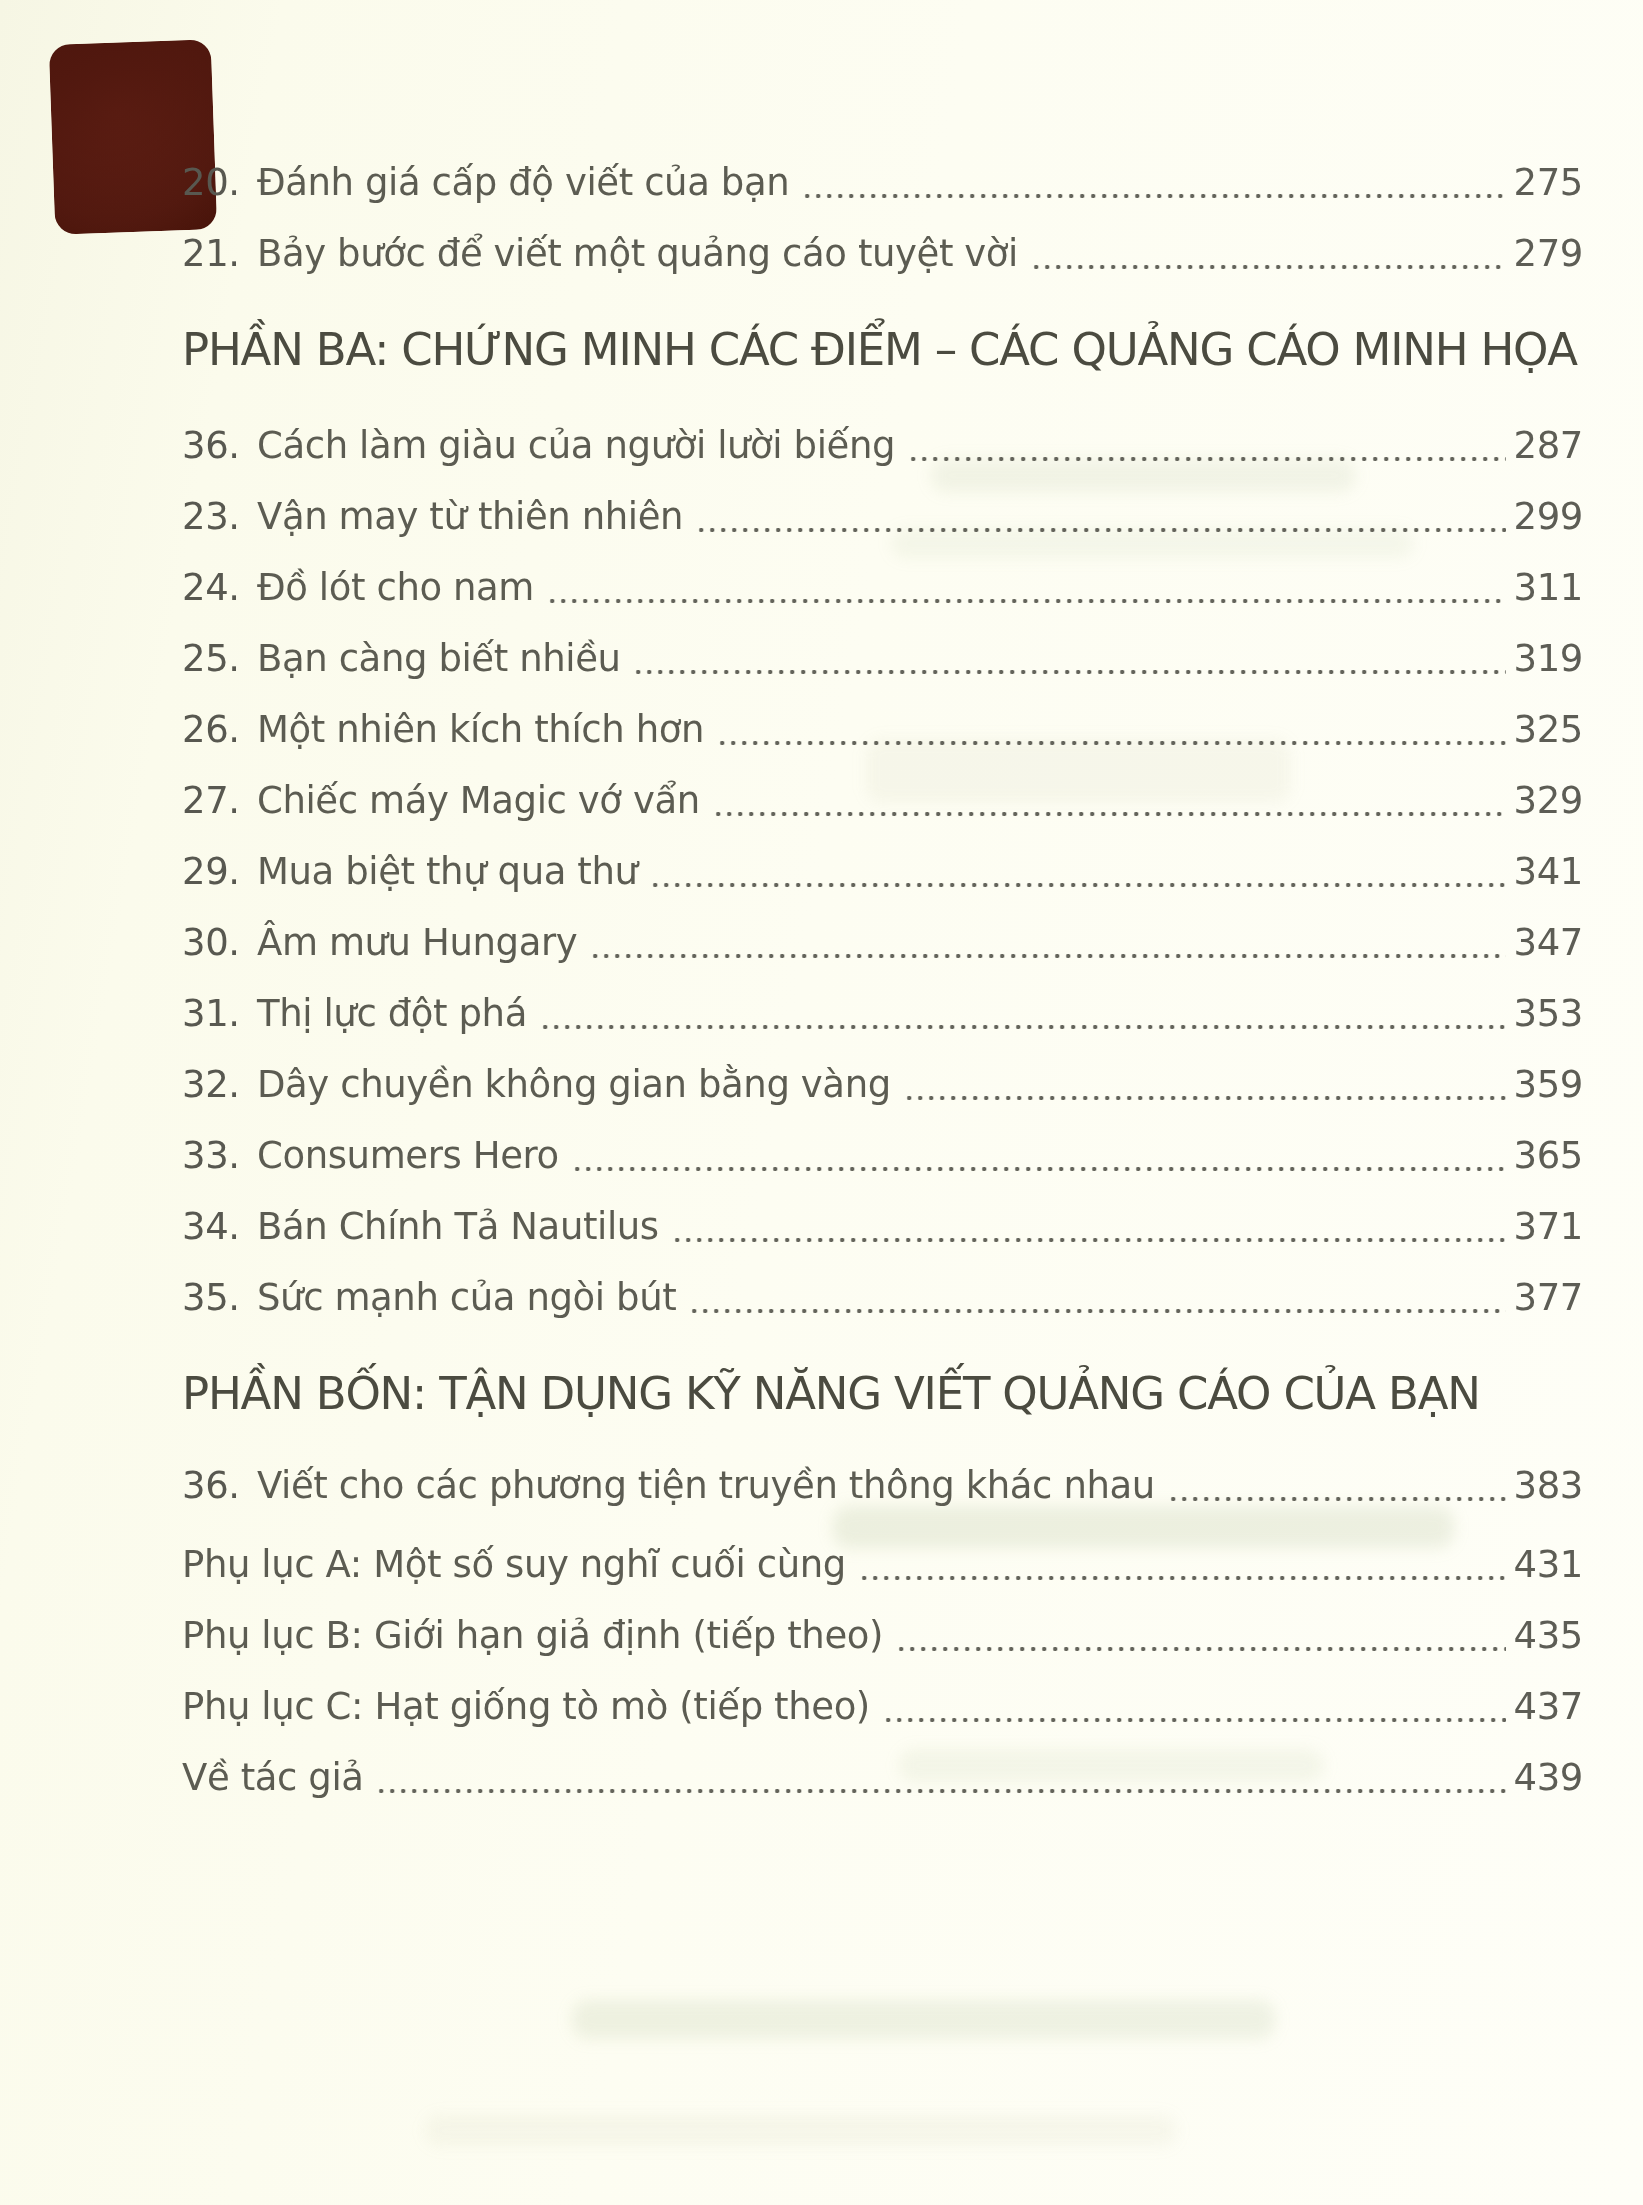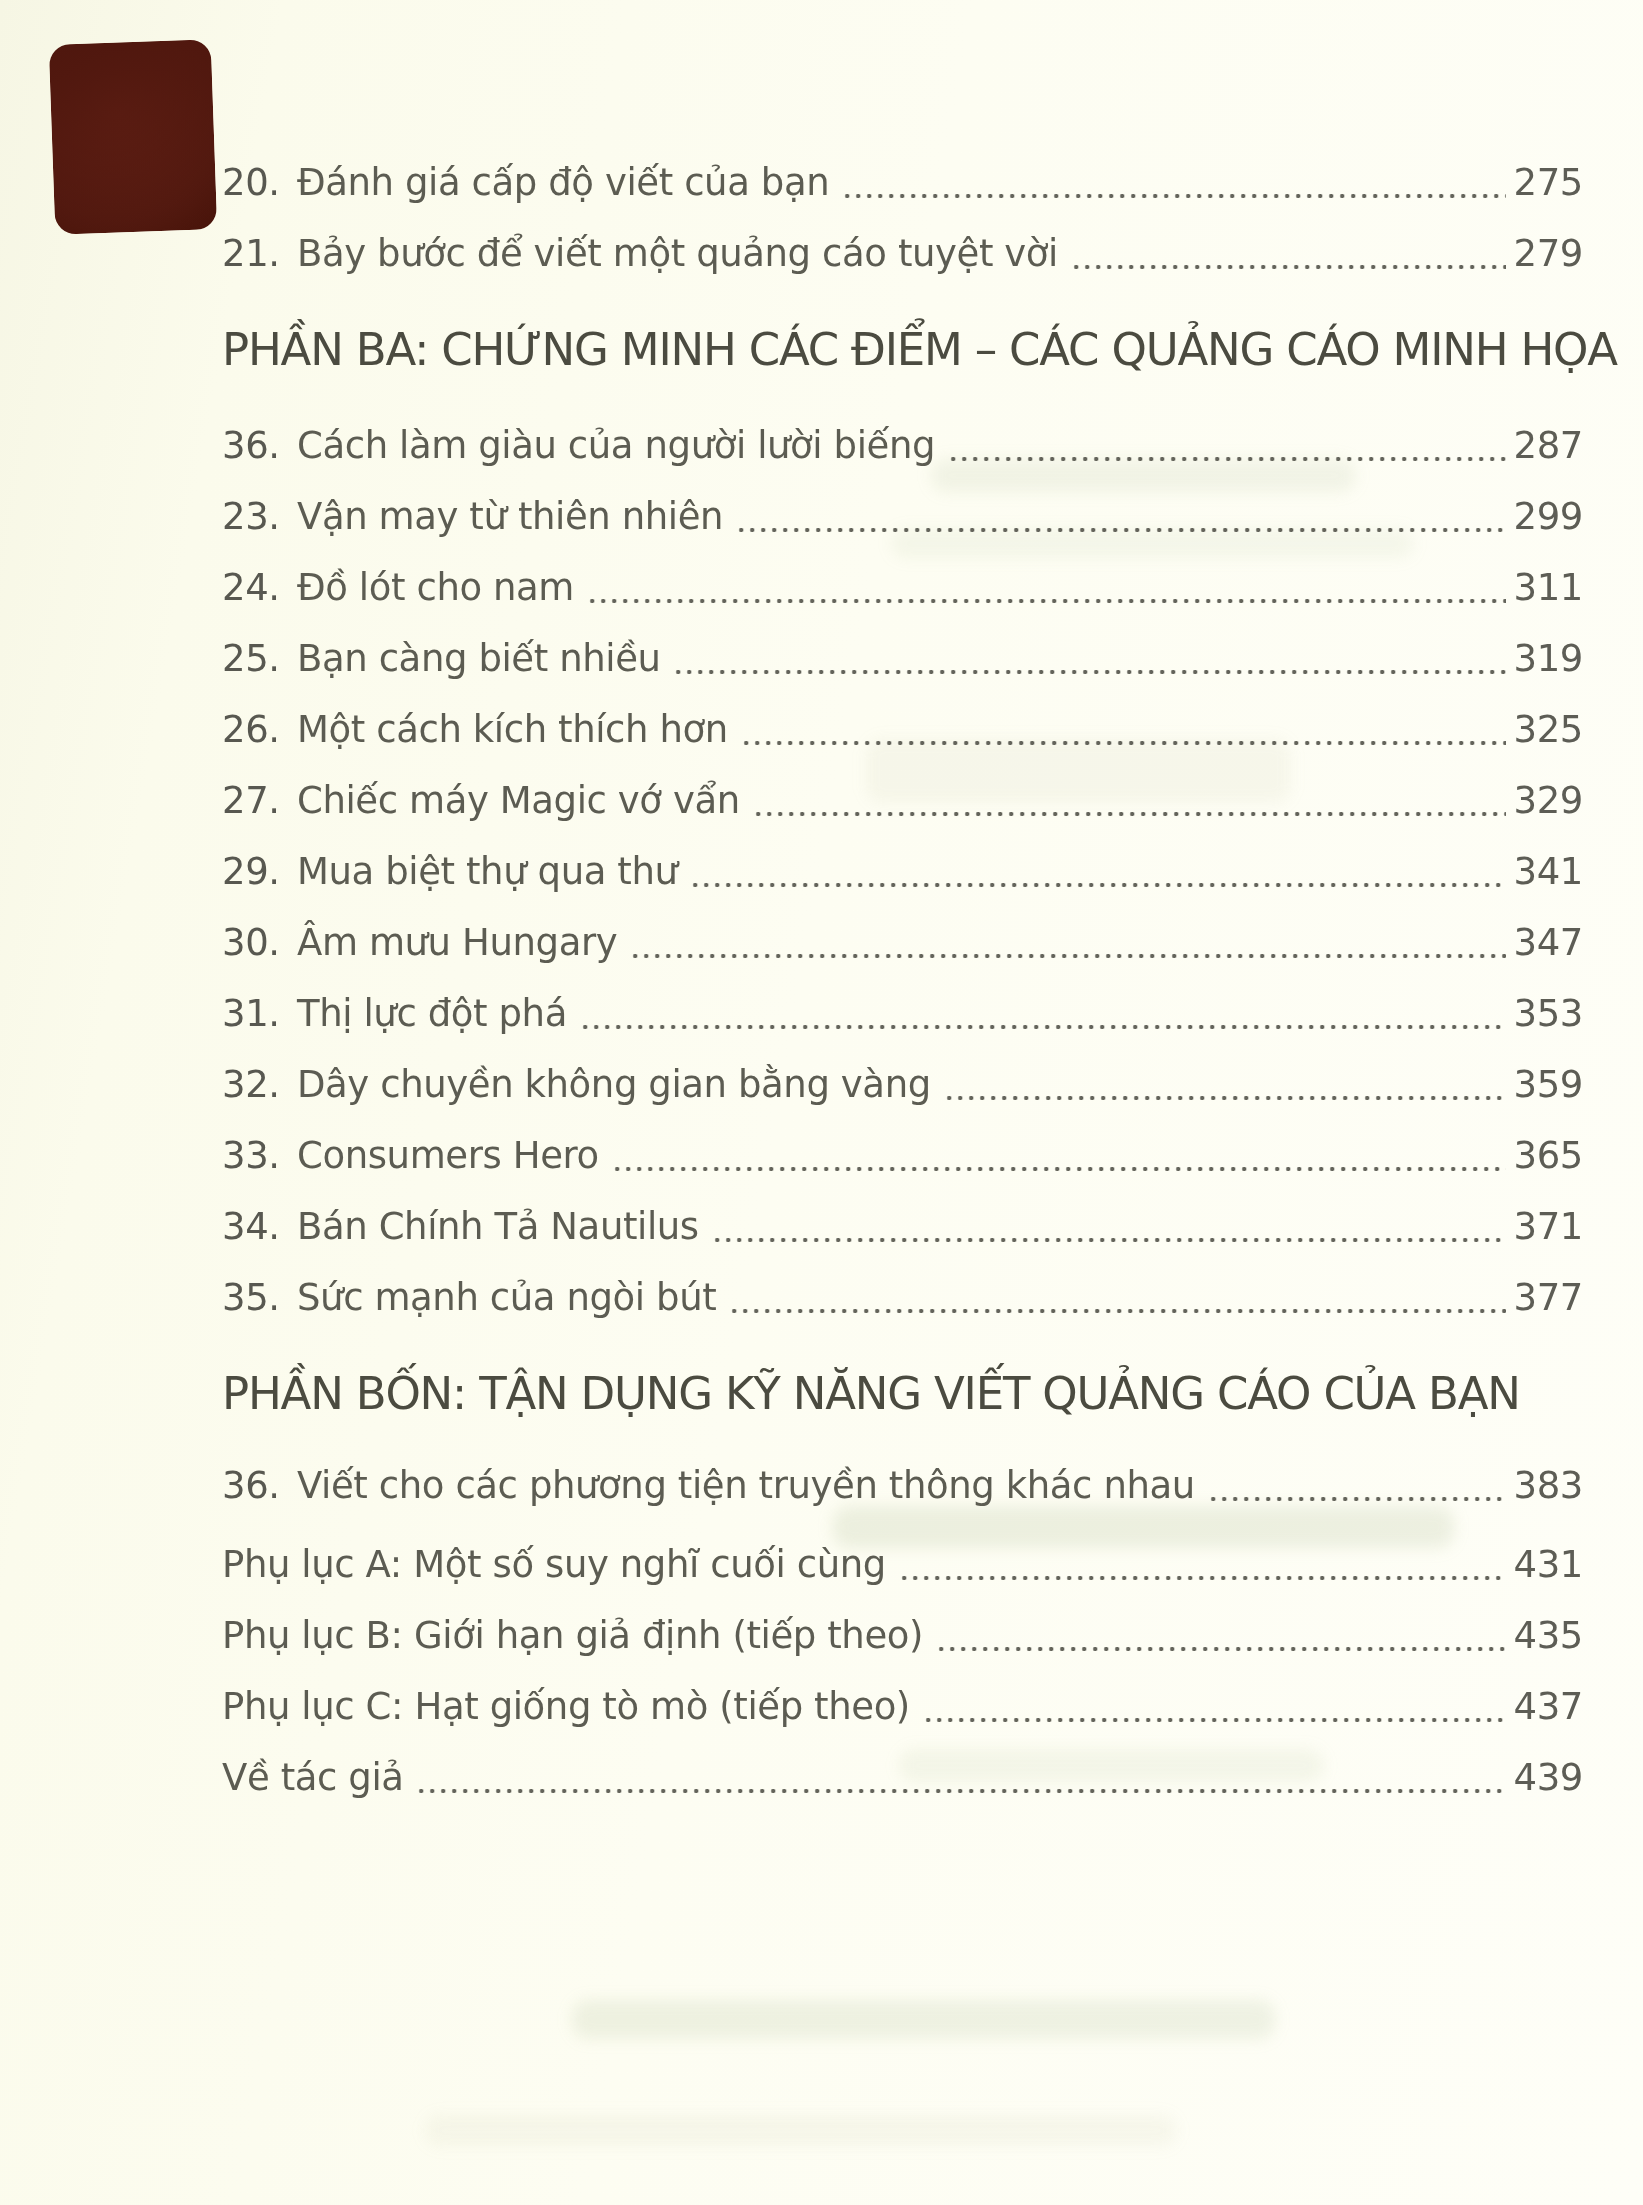--- a/index.html
+++ b/index.html
@@ -29,21 +29,21 @@
     pointer-events:none;
   }
   .g1 { left:931px; top:459px;  width:425px; height:33px; }
   .g2 { left:891px; top:529px;  width:523px; height:29px; background:rgba(160,172,128,0.09); }
   .g3 { left:866px; top:739px;  width:425px; height:64px; background:rgba(160,172,128,0.08); }
   .g4 { left:833px; top:1506px; width:621px; height:42px; background:rgba(150,168,120,0.16); }
   .g5 { left:899px; top:1749px; width:425px; height:33px; background:rgba(160,172,128,0.10); }
   .g6 { left:572px;  top:2000px; width:703px; height:39px; background:rgba(150,168,120,0.14); }
   .g7 { left:425px;  top:2115px; width:752px; height:31px; background:rgba(160,172,128,0.08); }
 
-  .content { position:absolute; left:182px; right:61px; top:0; padding-top:160px;margin-left:40px; }
+  .content { position:absolute; left:182px; right:61px; top:0; padding-top:160px; }
 
   .row {
     display:flex; align-items:stretch;
     height:46px; margin:0 0 25px 0;
     font-size:37px; letter-spacing:-0.4px; line-height:46px;
     white-space:nowrap;
   }
   .num   { flex:0 0 75px; color:#585850; }
   .title { padding-right:9.8px; }
   .leader {
@@ -121,21 +121,21 @@
 
     <div class="row">
       <span class="num">25.</span>
       <span class="title">Bạn càng biết nhiều</span>
       <span class="leader"></span>
       <span class="pg">319</span>
     </div>
 
     <div class="row">
       <span class="num">26.</span>
-      <span class="title">Một cách kích thích hơn</span>
+      <span class="title">Một nhiên kích thích hơn</span>
       <span class="leader"></span>
       <span class="pg">325</span>
     </div>
 
     <div class="row">
       <span class="num">27.</span>
       <span class="title">Chiếc máy Magic vớ vẩn</span>
       <span class="leader"></span>
       <span class="pg">329</span>
     </div>

